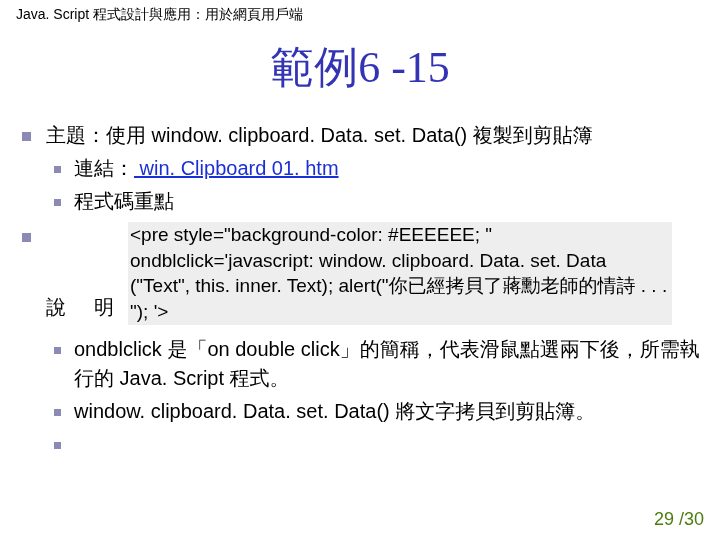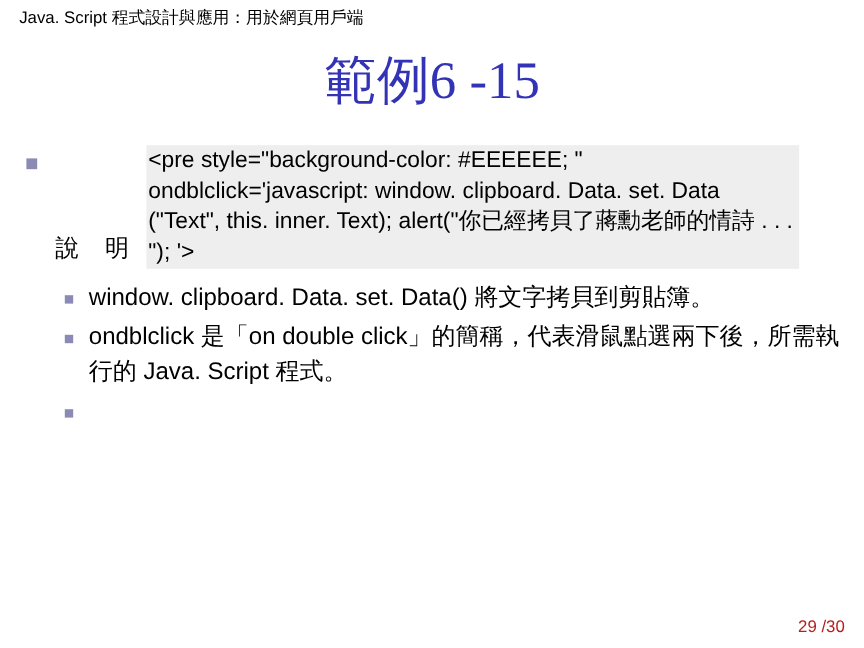--- a/index.html
+++ b/index.html
@@ -81,54 +81,69 @@
   }
   .desc-row {
     display: flex;
     align-items: flex-end;
     gap: 4px;
   }
   .desc-label {
     white-space: nowrap;
     padding-bottom: 2px;
     letter-spacing: 8px;
+    font-family: Liberation Mono, monospace;
   }
   .pagenum {
     position: absolute;
     right: 16px;
     bottom: 10px;
-    font-size: 14px;
-    color: #b91c1c;
+    font-size: 18px;
+    color: #4d7c0f;
   }
 </style>
 </head>
 <body>
 
 <div class="header">Java. Script 程式設計與應用：用於網頁用戶端</div>
 
 <div class="title">範例6 -15</div>
 
 <div class="content">
   <ul class="top">
+    <li>
+      <span class="bullet"></span>
+      <span>主題：使用 window. clipboard. Data. set. Data() 複製到剪貼簿</span>
+      <ul class="sub">
+        <li>
+          <span class="bullet-sm"></span>
+          <span>連結：</span><a class="link" href="#"> win. Clipboard 01. htm</a>
+        </li>
+        <li>
+          <span class="bullet-sm"></span>
+          <span>程式碼重點</span>
+        </li>
+      </ul>
+    </li>
 
     <li>
       <span class="bullet"></span>
       <div class="desc-row">
         <span class="desc-label">說 明</span>
         <span class="codebox">&lt;pre style="background-color: #EEEEEE; " ondblclick='javascript: window. clipboard. Data. set. Data ("Text", this. inner. Text); alert("你已經拷貝了蔣勳老師的情詩 . . . "); '&gt;</span>
       </div>
 
       <ul class="sub" style="margin-top:10px;">
         <li>
           <span class="bullet-sm"></span>
-          <span>window. clipboard. Data. set. Data() 將文字拷貝到剪貼簿。</span>
+          <span>ondblclick 是「on double click」的簡稱，代表滑鼠點選兩下後，所需執行的 Java. Script 程式。</span>
         </li>
         <li>
           <span class="bullet-sm"></span>
-          <span>ondblclick 是「on double click」的簡稱，代表滑鼠點選兩下後，所需執行的 Java. Script 程式。</span>
+          <span>window. clipboard. Data. set. Data() 將文字拷貝到剪貼簿。</span>
         </li>
         <li>
           <span class="bullet-sm"></span>
         </li>
       </ul>
     </li>
   </ul>
 </div>
 
 <div class="pagenum">29 /30</div>

